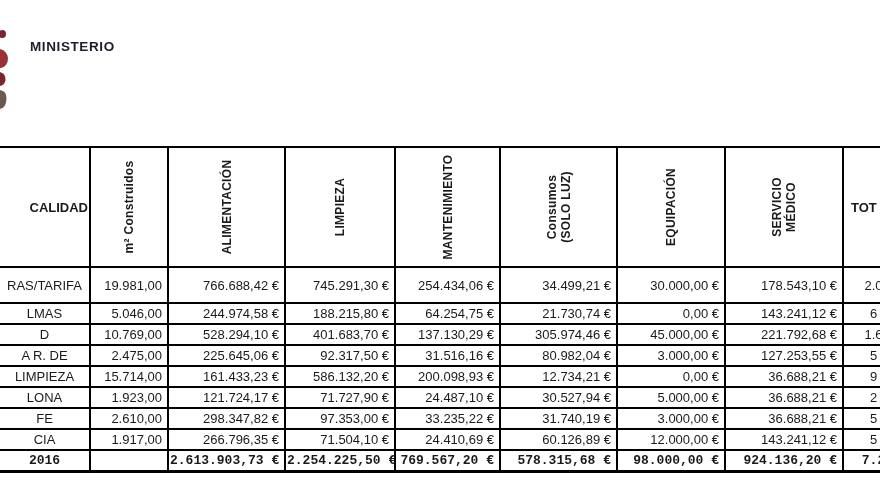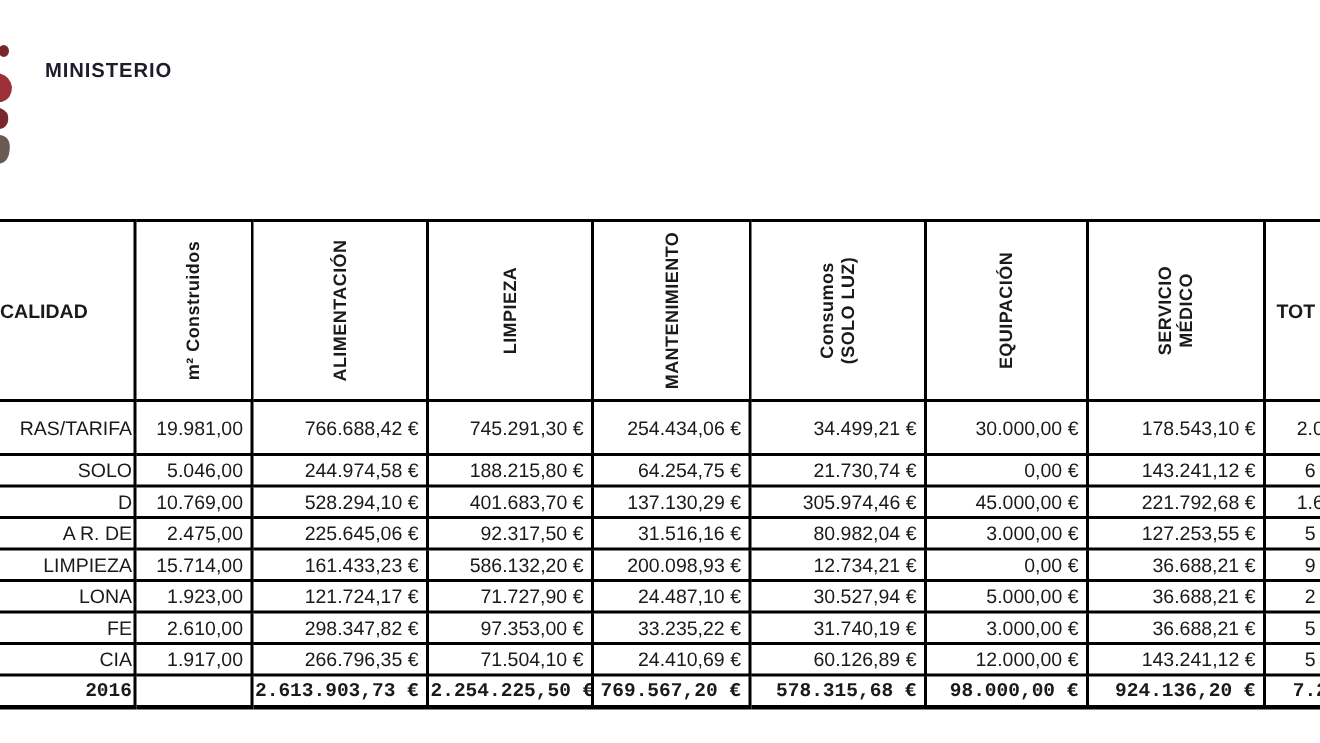--- a/index.html
+++ b/index.html
@@ -23,31 +23,31 @@
   table { border-collapse: collapse; table-layout: fixed; width: 903px; }
   th, td { border: 2px solid #000; overflow: hidden; }
   th { background: #fff; font-weight: bold; }
   thead tr { height: 120px; }
   tbody tr { height: 21px; }
   tbody tr:first-child { height: 36px; }
   tbody tr:last-child td { border-bottom: 3px solid #000; font-weight: bold; font-family: Liberation Mono, monospace; }
   td { font-size: 13px; white-space: nowrap; }
   th:first-child, td:first-child { border-left: none; }
 
-  .h-loc { text-align: left; vertical-align: middle; font-size: 13px; padding-left: 0; }
+  .h-loc { text-align: right; vertical-align: middle; font-size: 13px; padding-left: 0; }
   .h-tot { text-align: left; vertical-align: middle; font-size: 13px; padding-left: 7px; }
   th.v { position: relative; }
   th.v .vtext {
     position: absolute; top: 50%; left: 50%;
     transform: translate(-50%, -50%) rotate(-90deg);
     width: 114px; text-align: center;
     font-size: 12px; line-height: 1.2; letter-spacing: 0.3px;
     white-space: pre-line;
   }
-  .c-loc { text-align: right; padding-left: 1px; }
+  .c-loc { text-align: center; padding-left: 1px; }
   .c-num { text-align: right; padding-right: 5px; }
   .c-tot { text-align: center; padding-left: 2px; }
 </style>
 </head>
 <body>
 
 <div class="page">
 
   <svg class="emblem" width="11" height="86" viewBox="0 0 11 86">
     <ellipse cx="2.5" cy="7" rx="3.5" ry="4" fill="#7a272c"></ellipse>
@@ -108,21 +108,21 @@
     <td class="c-num">19.981,00</td>
     <td class="c-num">766.688,42 €</td>
     <td class="c-num">745.291,30 €</td>
     <td class="c-num">254.434,06 €</td>
     <td class="c-num">34.499,21 €</td>
     <td class="c-num">30.000,00 €</td>
     <td class="c-num">178.543,10 €</td>
     <td class="c-tot">2.0</td>
   </tr>
           <tr>
-    <td class="c-loc">SOLO</td>
+    <td class="c-loc">LMAS</td>
     <td class="c-num">5.046,00</td>
     <td class="c-num">244.974,58 €</td>
     <td class="c-num">188.215,80 €</td>
     <td class="c-num">64.254,75 €</td>
     <td class="c-num">21.730,74 €</td>
     <td class="c-num">0,00 €</td>
     <td class="c-num">143.241,12 €</td>
     <td class="c-tot">6</td>
   </tr>
           <tr>

